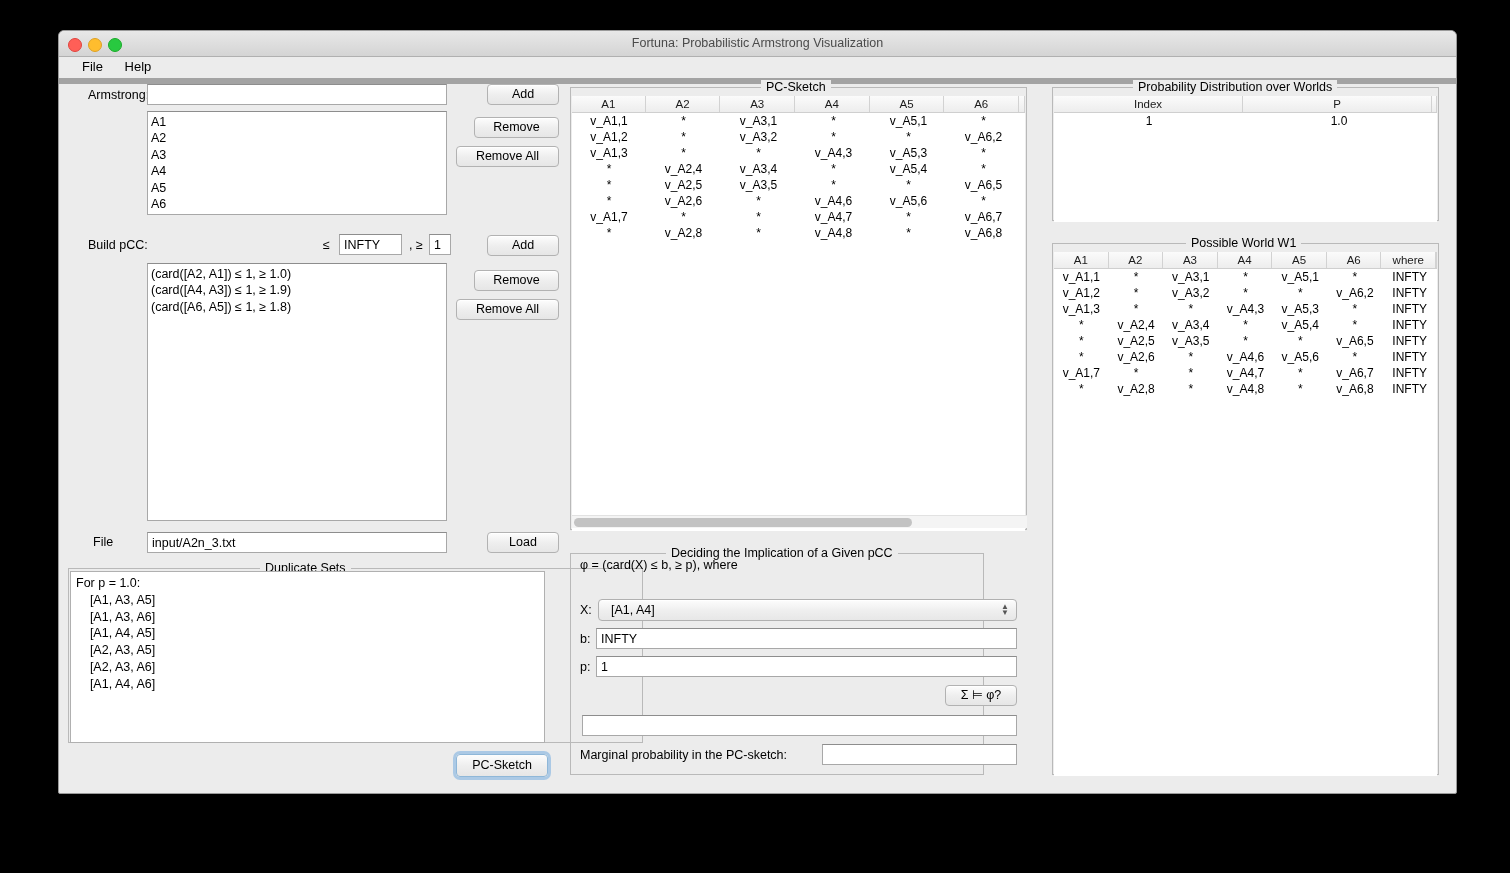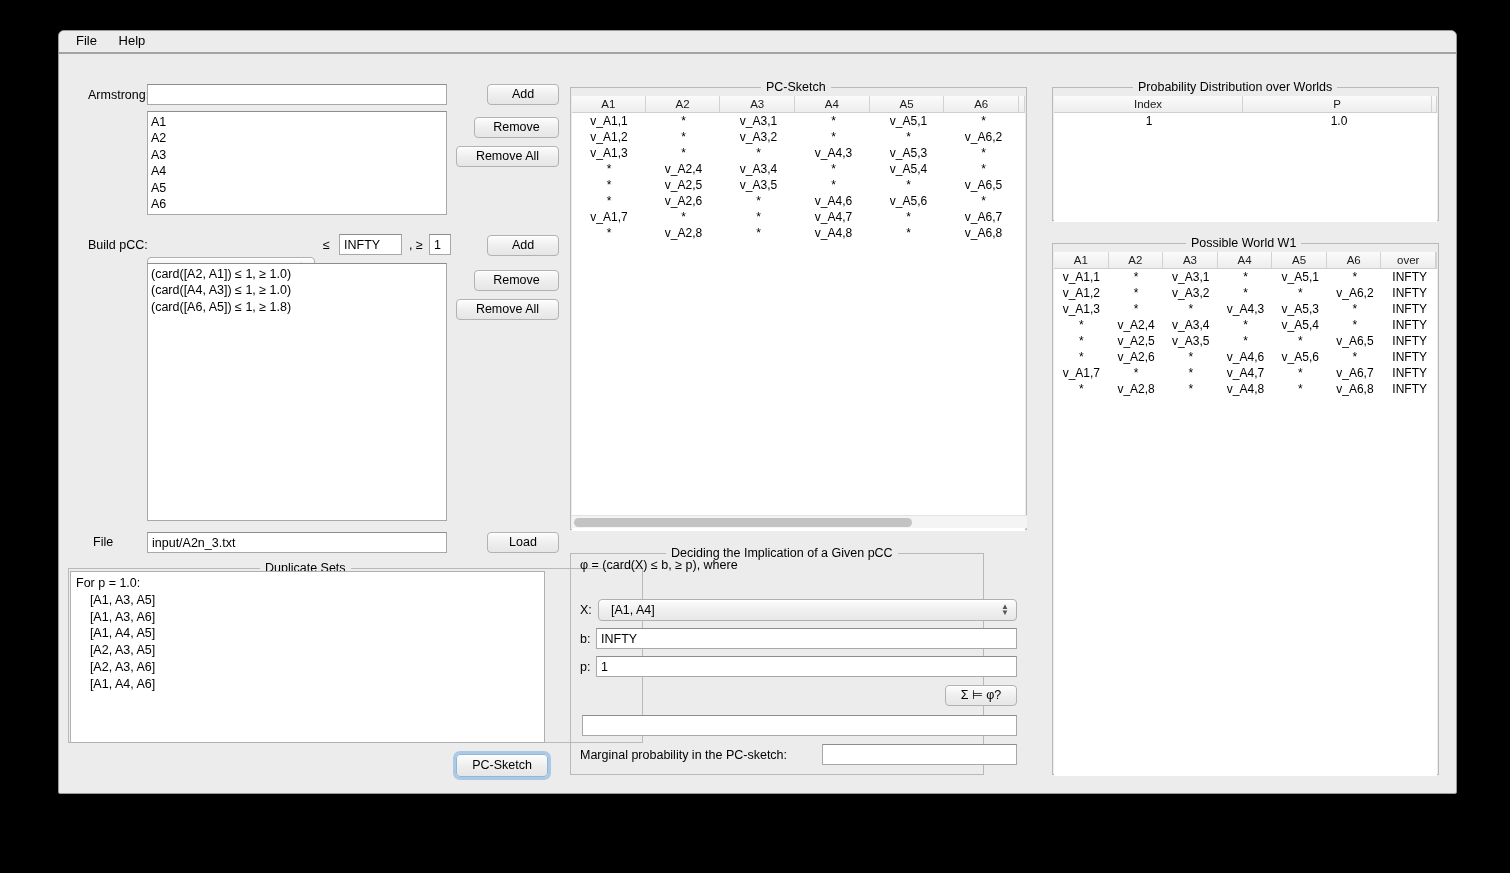--- a/index.html
+++ b/index.html
@@ -38,22 +38,22 @@
     width: 12px; height: 12px; border-radius: 50%;
   }
   .traffic.red    { left: 9px;  background: #ff5f57; border: 1px solid #e0443e; }
   .traffic.yellow { left: 29px; background: #ffbd2e; border: 1px solid #dea123; }
   .traffic.green  { left: 49px; background: #28c940; border: 1px solid #1aab29; }
 
   
   #menubar {
     height: 21px;
     background: #ececec;
-    border-bottom: 2px solid #a3a3a3;
-    padding-left: 8px;
+    border-bottom: 6px solid #a3a3a3;
+    padding-left: 14px;
     font-size: 13px;
   }
   .menu-item {
     display: inline-block;
     padding: 2px 9px 3px 9px;
     line-height: 16px;
     color: #000;
     cursor: default;
   }
 
@@ -209,20 +209,26 @@
     overflow: hidden;
   }
   .textarea .row { line-height: 16.8px; white-space: pre; }
 </style>
 </head>
 <body>
 
 <div id="window">
 
   
+  <div id="titlebar">
+    <span class="traffic red"></span>
+    <span class="traffic yellow"></span>
+    <span class="traffic green"></span>
+    <div id="title-text">Fortuna: Probabilistic Armstrong Visualization</div>
+  </div>
 
   
   <div id="menubar">
     <span class="menu-item">File</span>
     <span class="menu-item">Help</span>
   </div>
 
   
 
   
@@ -250,21 +256,21 @@
   </div>
   <div class="label panel" style="left:264px; top:207px;">≤</div>
   <div class="textfield panel" style="left:280px; top:203px; width:63px; height:21px;">INFTY</div>
   <div class="label panel" style="left:350px; top:207px;">, ≥</div>
   <div class="textfield panel" style="left:370px; top:203px; width:22px; height:21px;">1</div>
   <div class="btn panel" style="left:428px; top:204px; width:72px; height:21px; line-height:19px;">Add</div>
 
   
   <div class="listbox panel" style="left:88px; top:232px; width:300px; height:258px;">
     <div class="row">(card([A2, A1]) ≤ 1,  ≥ 1.0)</div>
-    <div class="row">(card([A4, A3]) ≤ 1,  ≥ 1.0)</div>
+    <div class="row">(card([A4, A3]) ≤ 1,  ≥ 1.9)</div>
     <div class="row">(card([A6, A5]) ≤ 1,  ≥ 1.8)</div>
   </div>
   <div class="btn panel" style="left:415px; top:239px; width:85px; height:21px; line-height:19px;">Remove</div>
   <div class="btn panel" style="left:397px; top:268px; width:103px; height:21px; line-height:19px;">Remove All</div>
 
   
   <span class="radio checked panel" style="left:14px; top:505px;"></span>
   <div class="label panel" style="left:34px; top:504px;">File</div>
   <div class="textfield panel" style="left:88px; top:501px; width:300px; height:21px;">input/A2n_3.txt</div>
   <div class="btn panel" style="left:428px; top:501px; width:72px; height:21px; line-height:19px;">Load</div>
@@ -422,21 +428,21 @@
   <div class="groupbox" style="left:993px; top:212px; width:387px; height:532px;">
     <div class="gb-title" style="left:133px;">Possible World W1</div>
     <div class="tbl" style="top:8px;">
       <div class="tbl-head">
         <div class="th" style="width:55px;">A1</div>
         <div class="th" style="width:55px;">A2</div>
         <div class="th" style="width:55px;">A3</div>
         <div class="th" style="width:55px;">A4</div>
         <div class="th" style="width:55px;">A5</div>
         <div class="th" style="width:55px;">A6</div>
-        <div class="th" style="width:55px;">over</div>
+        <div class="th" style="width:55px;">where</div>
         <div class="th" style="width:0px;"></div>
       </div>
       <div class="tbl-body" style="height:507px;" id="world-body">
           <div class="tbl-row">
             <div class="td" style="width: 55px;">v_A1,1</div>
             <div class="td" style="width: 55px;">*</div>
             <div class="td" style="width: 55px;">v_A3,1</div>
             <div class="td" style="width: 55px;">*</div>
             <div class="td" style="width: 55px;">v_A5,1</div>
             <div class="td" style="width: 55px;">*</div>

